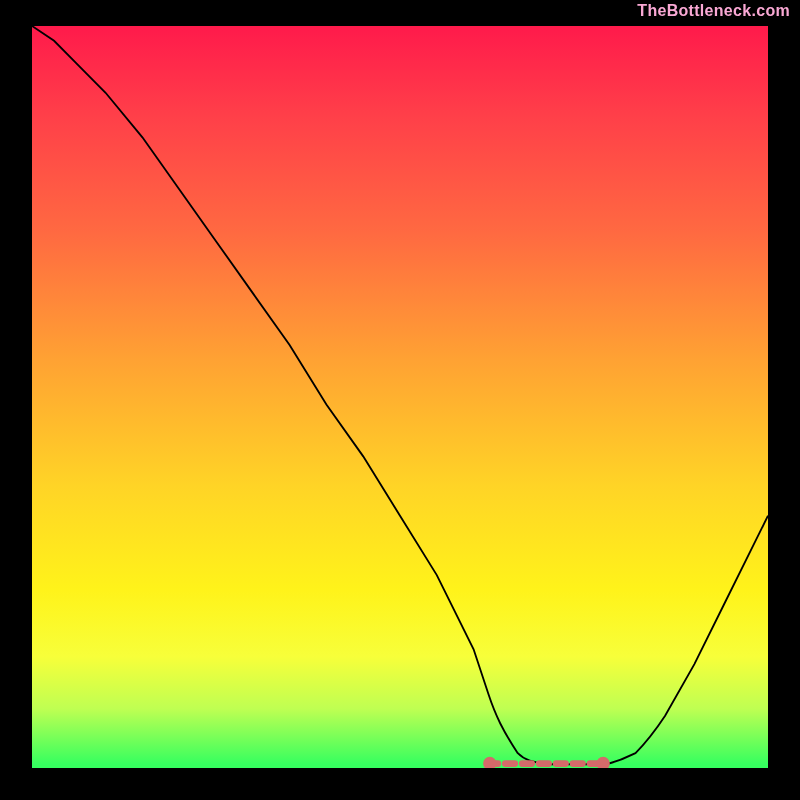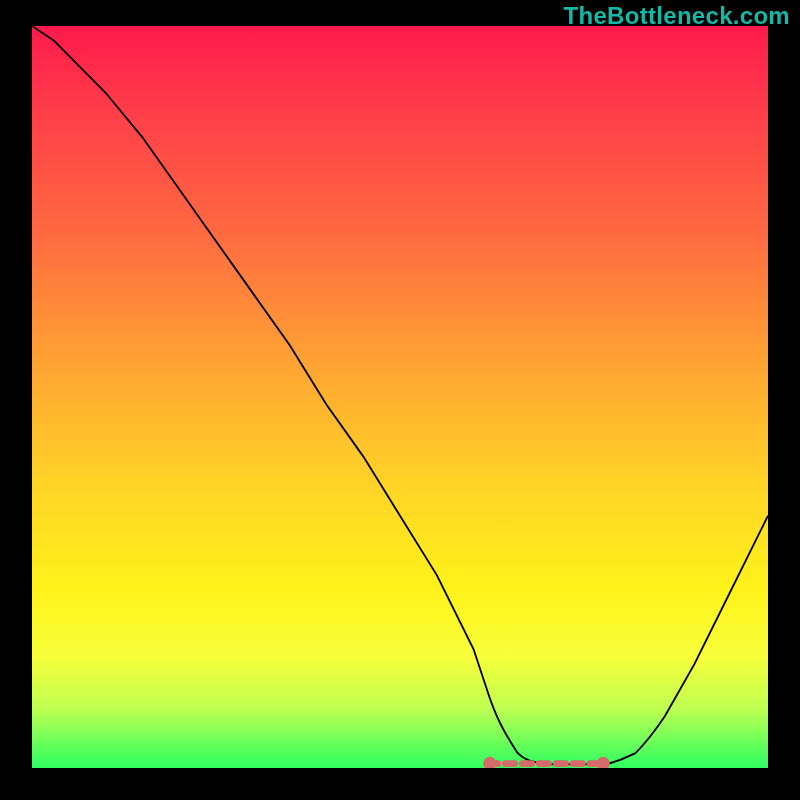--- a/index.html
+++ b/index.html
@@ -14,22 +14,22 @@
   .frame {
     position: relative;
     width: 800px;
     height: 800px;
     background: #000;
   }
   .watermark {
     position: absolute;
     top: 2px;
     right: 10px;
-    color: #14b8a6;
-    font-size: 24px;
+    color: #f9a8d4;
+    font-size: 16px;
     font-weight: bold;
     letter-spacing: 0.3px;
     z-index: 5;
   }
   .plot-area {
     position: absolute;
     left: 32px;
     top: 26px;
     width: 736px;
     height: 742px;

